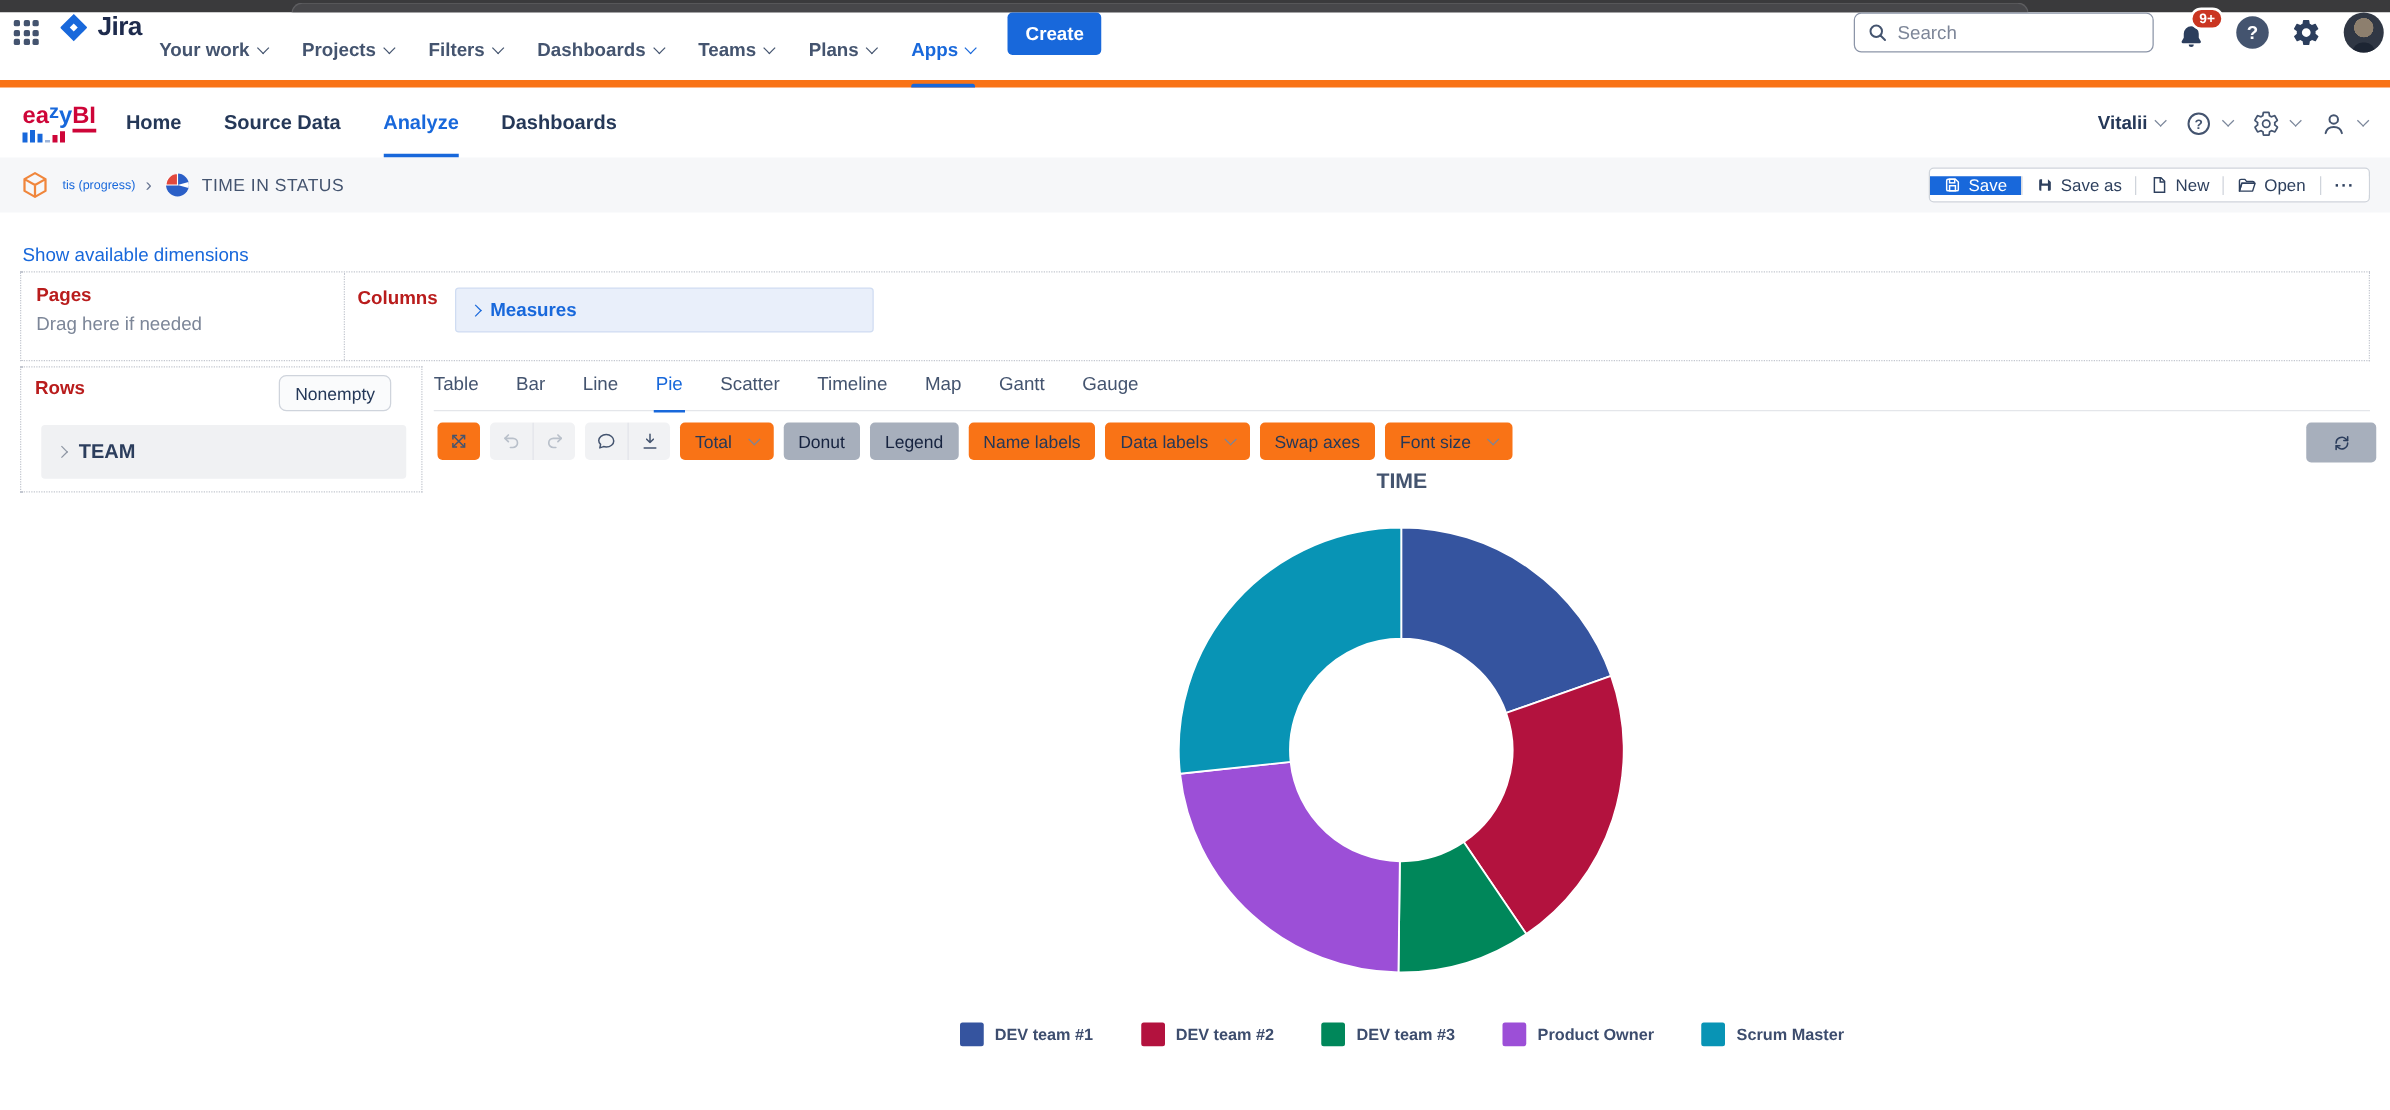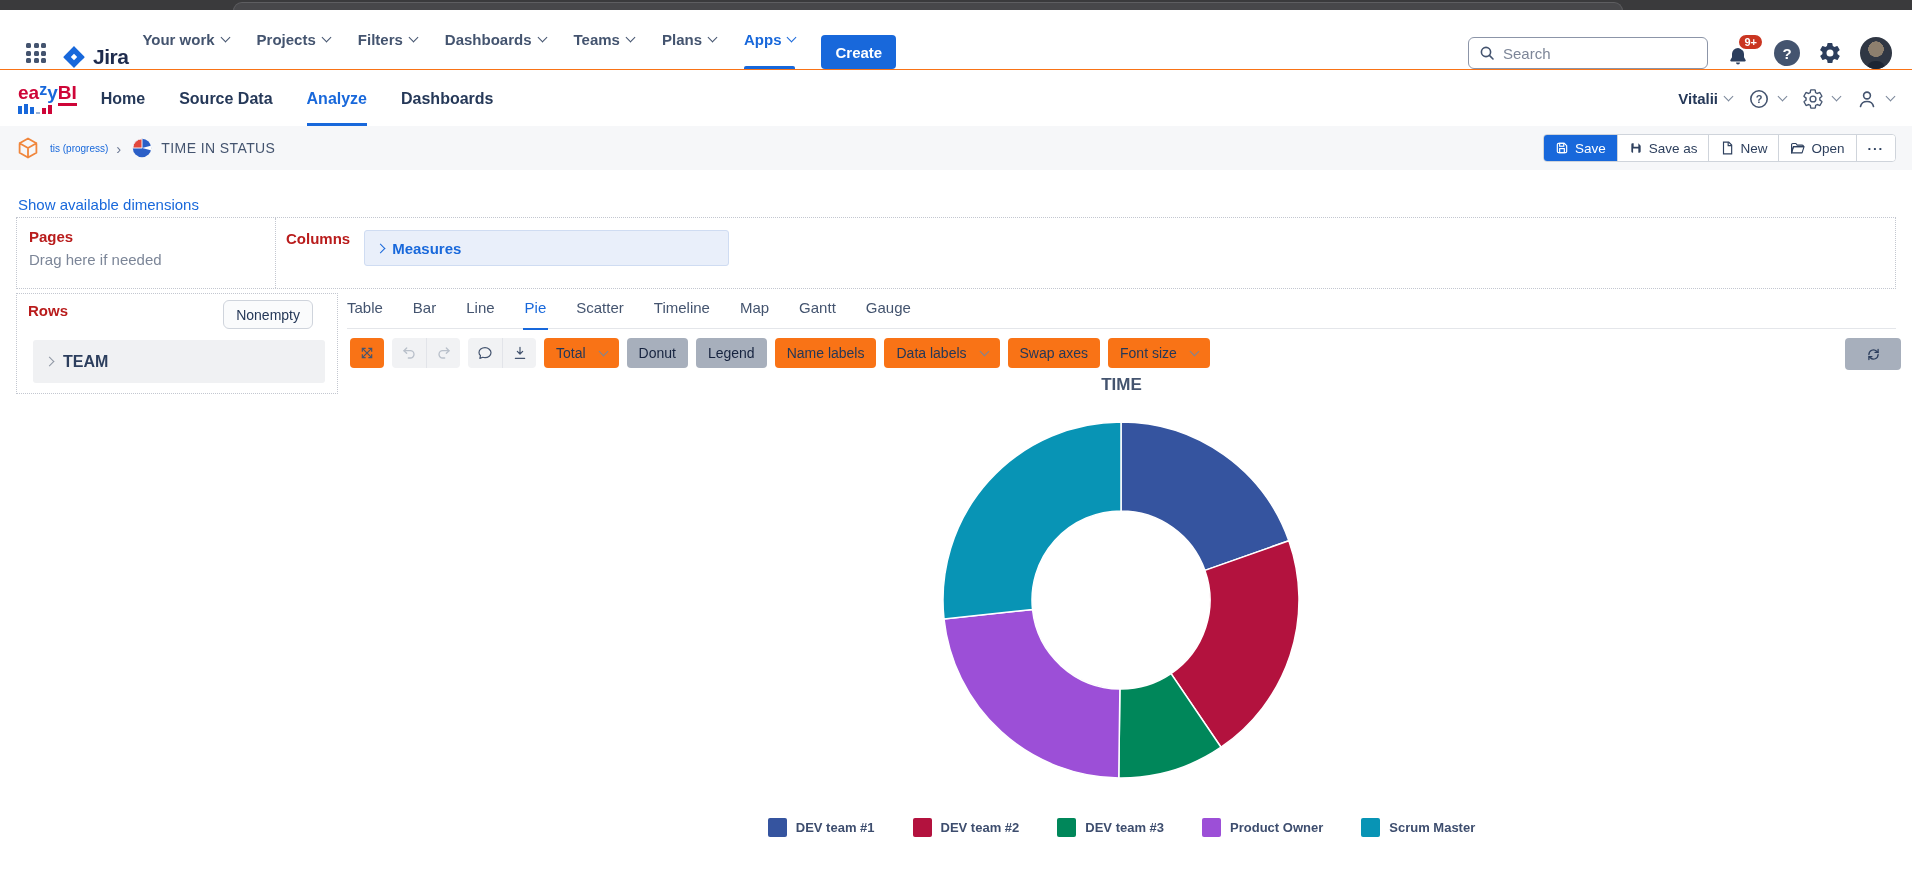--- a/index.html
+++ b/index.html
@@ -7,21 +7,21 @@
               font-family:"Liberation Sans", sans-serif; }
 
   
   #browser-strip { position:absolute; left:0; top:0; width:1912px; height:10px; background:#3a3a3c; }
   #browser-tab { position:absolute; left:233px; top:2px; width:1390px; height:10px;
                  background:#47474a; border:1px solid #5e5e61; border-bottom:none;
                  border-radius:9px 9px 0 0; }
 
   
   #jira-nav { position:absolute; left:0; top:10px; width:1912px; height:60px; background:#fff;
-              border-bottom:1px solid #f97316; display:flex; align-items:flex-end; padding:0 20px; }
+              border-bottom:6px solid #f97316; display:flex; align-items:flex-start; padding:0 5px; }
   .grid-btn { width:32px; height:32px; border-radius:4px; display:flex; align-items:center; justify-content:center; }
   .grid-icon { display:grid; grid-template-columns:repeat(3,5px); grid-gap:2.5px; }
   .grid-icon i { width:5px; height:5px; background:#44546f; border-radius:1.5px; }
   .jira-logo { display:flex; align-items:center; gap:7px; margin:0 14px 0 10px; }
   .jira-logo .word { font-size:21px; font-weight:bold; color:#1e2b4d; letter-spacing:-0.5px; }
   .jnav-items { display:flex; align-items:center; gap:28px; height:60px;font-weight:bold; }
   .jnav-item { display:flex; align-items:center; height:60px; font-size:15px; color:#44546f; cursor:pointer; position:relative; }
   .jnav-item.active { color:#1868db; }
   .jnav-item.active::after { content:""; position:absolute; left:0; right:0; bottom:0; height:3px; background:#1868db; border-radius:2px 2px 0 0; }
   .chev { width:7px; height:7px; border-right:1.6px solid currentColor; border-bottom:1.6px solid currentColor;
@@ -58,36 +58,36 @@
   .ebi-right { margin-left:auto; display:flex; align-items:center; gap:16px; color:#44546f; }
   .ebi-user { font-size:15px; font-weight:bold; color:#253858; display:flex; align-items:center; }
   .icon-drop { display:flex; align-items:center; gap:2px; }
 
   
   #report-bar { position:absolute; left:0; top:126px; width:1912px; height:44px; background:#f6f7f9;
                 display:flex; align-items:center; padding:0 16px; }
   .crumb-link { font-size:10px; color:#1868db; margin:0 8px 0 10px; cursor:pointer; }
   .crumb-sep { color:#6b7894; font-size:15px; margin-right:10px; }
   .report-title { font-size:14px; color:#44546f; letter-spacing:.4px; margin-left:8px; }
-  .rb-buttons { margin-left:auto; display:flex; border:1px solid #cfd4db; border-radius:4px; overflow:hidden; background:#fff; height:28px; }
+  .rb-buttons { margin-left:auto; display:flex; border:1px solid #cfd4db; border-radius:4px; overflow:hidden; background:#fff; height:28px;align-items:center; }
   .rb-btn { display:flex; align-items:center; gap:6px; padding:0 11px; font-size:13.5px; color:#2e405e;
             background:#fff; border:none; border-left:1px solid #cfd4db; cursor:pointer; }
   .rb-btn:first-child { border-left:none; }
   .rb-btn.primary { background:#1868db; color:#fff; }
   .rb-btn.more { font-weight:bold; letter-spacing:1px; }
 
   
   #show-dims { position:absolute; left:18px; top:196px; font-size:15px; color:#1868db; cursor:pointer; }
   #zone-top { position:absolute; left:16px; top:217px; width:1880px; height:72px;
               border:1px dotted #c3c7d0; display:flex; }
   .pages-cell { width:259px; border-right:1px dotted #c3c7d0; padding:10px 12px; }
   .zone-label { font-size:15px; font-weight:bold; color:#b91c1c; }
   .zone-hint { font-size:15px; color:#7c8698; margin-top:6px; }
   .cols-cell { flex:1; display:flex; align-items:flex-start; padding:12px 0 0 10px; gap:14px; }
-  .chip-measures { width:365px; height:36px; background:#e9effa; border:1px solid #cfdcf2; border-radius:3px;
+  .chip-measures { width:335px; height:36px; background:#e9effa; border:1px solid #cfdcf2; border-radius:3px;
                    display:flex; align-items:center; padding:0 12px; gap:8px; cursor:pointer; }
   .chip-measures .lbl { font-size:15px; font-weight:bold; color:#1868db; }
   .chev-r { width:7px; height:7px; border-right:1.6px solid currentColor; border-top:1.6px solid currentColor;
             transform:rotate(45deg); display:inline-block; }
   #zone-rows { position:absolute; left:16px; top:293px; width:322px; height:101px;
                border:1px dotted #c3c7d0; padding:8px 11px; }
   .nonempty-btn { position:absolute; right:24px; top:6px; height:29px; padding:0 12px; font-size:14px; color:#253858;
                   background:#fafbfc; border:1px solid #cfd4dc; border-radius:6px; cursor:pointer; }
   .chip-team { position:absolute; left:16px; top:46px; width:292px; height:43px; background:#f0f1f3;
                border-radius:3px; display:flex; align-items:center; padding:0 13px; gap:10px; cursor:pointer; }

